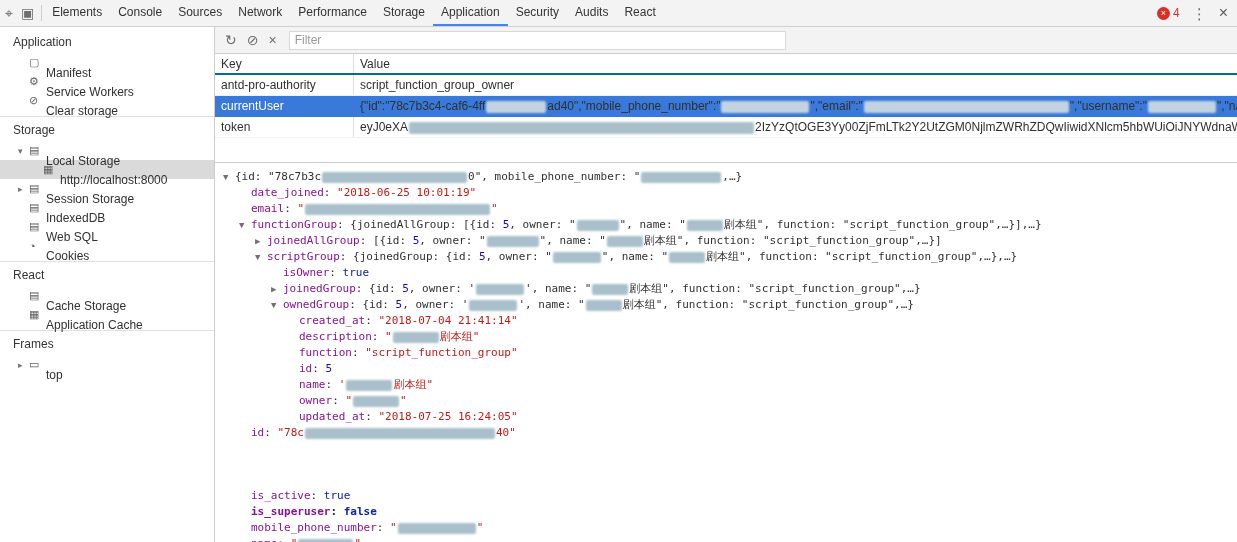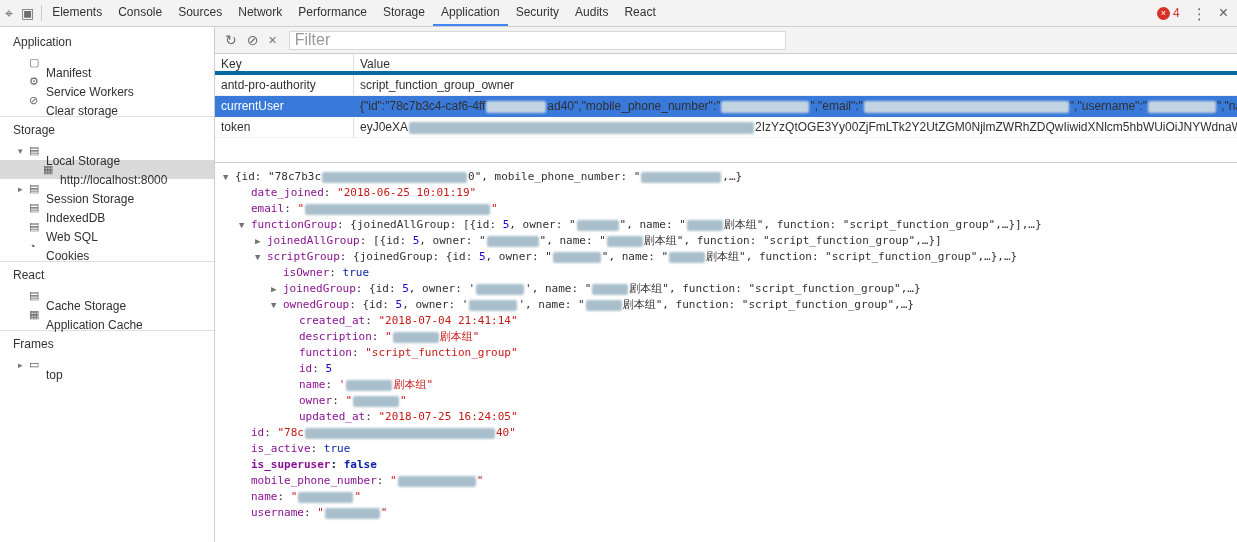--- a/index.html
+++ b/index.html
@@ -52,26 +52,26 @@
   .side-label { color: #303030; margin-top: 20px; }
 
   
   .content { flex: 1; display: flex; flex-direction: column; min-width: 0; }
   .toolbar {
     height: 27px; flex: 0 0 27px; background: #f3f3f3; border-bottom: 1px solid #ccc;
     display: flex; align-items: center; gap: 10px; padding-left: 10px;
   }
   .toolbar .filter {
     width: 497px; height: 19px; border: 1px solid #d8d8d8; background: #fff;
-    font-family: "Liberation Sans", sans-serif; font-size: 16px; padding: 0 5px; outline: none; margin-left: 2px;
+    font-family: "Liberation Sans", sans-serif; font-size: 12px; padding: 0 5px; outline: none; margin-left: 2px;
   }
   .toolbar .filter::placeholder { color: #999; }
 
   
-  .grid-header { display: flex; height: 21px; flex: 0 0 21px; border-bottom: 4px solid #0369a1; background: #fff; }
+  .grid-header { display: flex; height: 21px; flex: 0 0 21px; border-bottom: 2px solid #0369a1; background: #fff; }
   .cell { padding: 3px 6px; white-space: nowrap; overflow: hidden; }
   .cell.key { width: 139px; flex: 0 0 139px; border-right: 1px solid #ddd; }
   .cell.value { flex: 1; min-width: 0; }
   .grid-row { display: flex; height: 21px; flex: 0 0 21px; border-bottom: 1px solid #f0f0f0; background: #fff; }
   .grid-row.selected { background: var(--selection-blue, #3879d9); color: #fff; border-bottom-color: var(--selection-blue, #3879d9); align-items: flex-end; }
   .grid-row.selected .cell.key { border-right-color: transparent; }
   .grid-filler { height: 25px; flex: 0 0 25px; background: #fff; border-bottom: 1px solid #ccc; }
 
   
   .redact {
@@ -243,21 +243,21 @@
           <div class="tline" style="padding-left: 56px;"><span class="exp">▶</span><span class="k">joinedGroup</span><span class="t">: {id: </span><span class="n">5</span><span class="t">, owner: '</span><span class="redact" style="width: 48px;"></span><span class="t">', name: "</span><span class="redact" style="width: 36px;"></span><span class="t">剧本组", function: "script_function_group",…}</span></div>
           <div class="tline" style="padding-left: 56px;"><span class="exp">▼</span><span class="k">ownedGroup</span><span class="t">: {id: </span><span class="n">5</span><span class="t">, owner: '</span><span class="redact" style="width: 48px;"></span><span class="t">', name: "</span><span class="redact" style="width: 36px;"></span><span class="t">剧本组", function: "script_function_group",…}</span></div>
           <div class="tline" style="padding-left: 72px;"><span class="exp"></span><span class="k">created_at</span><span class="t">: </span><span class="s">"2018-07-04 21:41:14"</span></div>
           <div class="tline" style="padding-left: 72px;"><span class="exp"></span><span class="k">description</span><span class="t">: </span><span class="s">"</span><span class="redact" style="width: 46px;"></span><span class="s">剧本组"</span></div>
           <div class="tline" style="padding-left: 72px;"><span class="exp"></span><span class="k">function</span><span class="t">: </span><span class="s">"script_function_group"</span></div>
           <div class="tline" style="padding-left: 72px;"><span class="exp"></span><span class="k">id</span><span class="t">: </span><span class="n">5</span></div>
           <div class="tline" style="padding-left: 72px;"><span class="exp"></span><span class="k">name</span><span class="t">: </span><span class="s">'</span><span class="redact" style="width: 46px;"></span><span class="s">剧本组"</span></div>
           <div class="tline" style="padding-left: 72px;"><span class="exp"></span><span class="k">owner</span><span class="t">: </span><span class="s">"</span><span class="redact" style="width: 46px;"></span><span class="s">"</span></div>
           <div class="tline" style="padding-left: 72px;"><span class="exp"></span><span class="k">updated_at</span><span class="t">: </span><span class="s">"2018-07-25 16:24:05"</span></div>
           <div class="tline" style="padding-left: 24px;"><span class="exp"></span><span class="k">id</span><span class="t">: </span><span class="s">"78c</span><span class="redact" style="width: 190px;"></span><span class="s">40"</span></div>
-          <div class="tline" style="padding-left: 24px;"><span class="exp"></span><span class="k">is_active</span><span class="t">: </span><span class="b">true</span></div>
+          <div class="tline" style="padding-left: 24px; margin-top: 47px;"><span class="exp"></span><span class="k">is_active</span><span class="t">: </span><span class="b">true</span></div>
           <div class="tline" style="padding-left: 24px; font-weight: bold;"><span class="exp"></span><span class="k">is_superuser</span><span class="t">: </span><span class="b">false</span></div>
           <div class="tline" style="padding-left: 24px;"><span class="exp"></span><span class="k">mobile_phone_number</span><span class="t">: </span><span class="s">"</span><span class="redact" style="width: 78px;"></span><span class="s">"</span></div>
           <div class="tline" style="padding-left: 24px;"><span class="exp"></span><span class="k">name</span><span class="t">: </span><span class="s">"</span><span class="redact" style="width: 55px;"></span><span class="s">"</span></div>
           <div class="tline" style="padding-left: 24px;"><span class="exp"></span><span class="k">username</span><span class="t">: </span><span class="s">"</span><span class="redact" style="width: 55px;"></span><span class="s">"</span></div>
         </div>
     </div>
   </div>
 
 </div>
 

